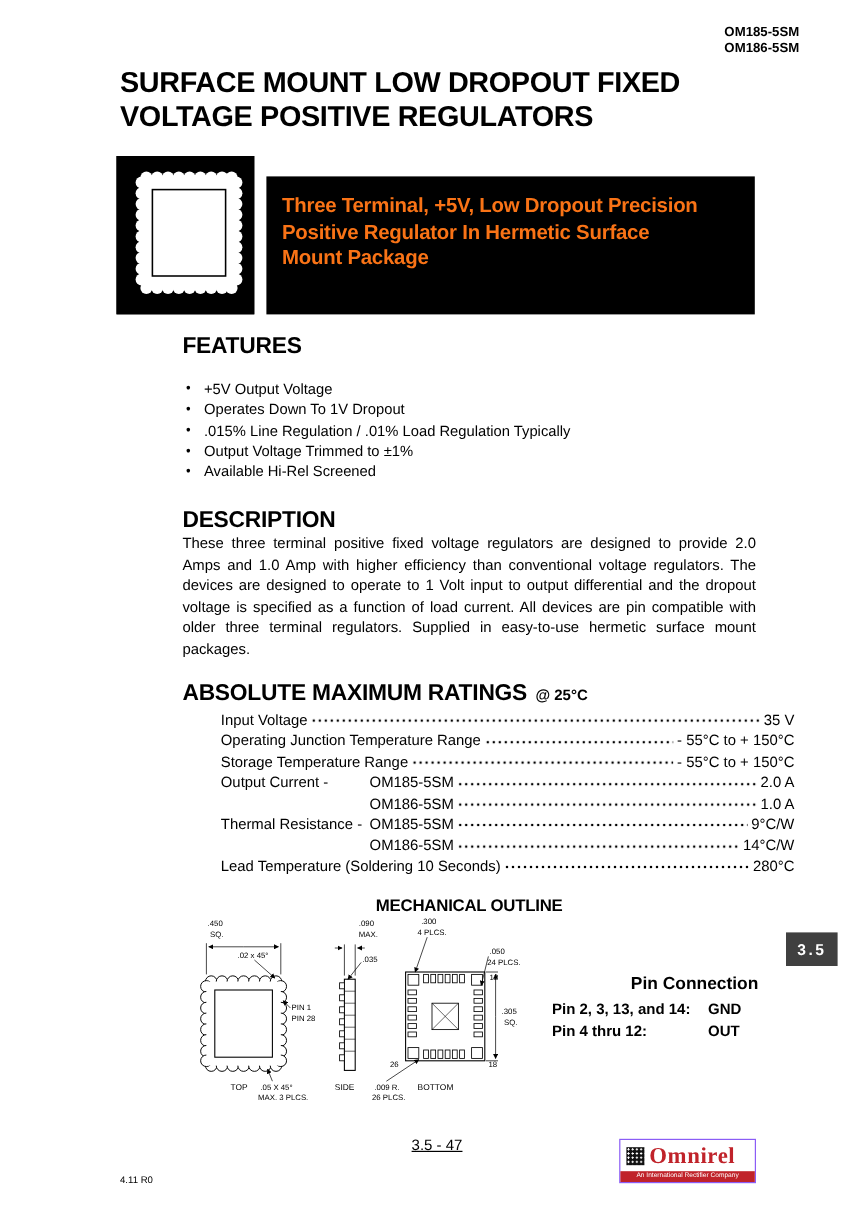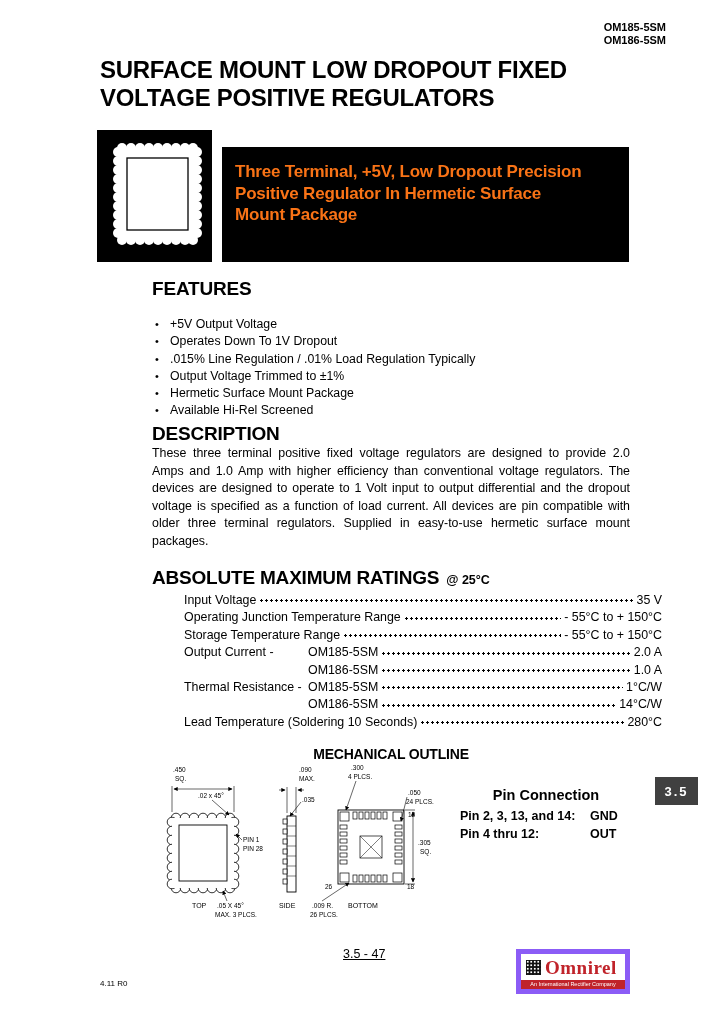--- a/index.html
+++ b/index.html
@@ -34,32 +34,32 @@
             background-image:radial-gradient(circle, #000 1.05px, transparent 1.35px);
             background-size:5px 5px; background-repeat:repeat-x;
             background-position:0 calc(100% - 6px); }
   .rval { white-space:nowrap; }
 
   #mech-h { left:152px; top:746px; width:478px; text-align:center; font-size:14px; }
   .mech { left:0; top:760px; width:720px; height:195px; }
   .mech-svg { position:absolute; left:160px; top:0; }
 
   .pincon { position:absolute; left:460px; top:27px; width:172px; }
-  .pincon-title { font-size:14.5px; font-weight:bold; text-align:center; margin-bottom:4px; }
+  .pincon-title { font-size:14.5px; font-weight:bold; text-align:right; margin-bottom:4px;margin-top:25px; }
   .pinrow { display:flex; font-size:12.5px; font-weight:bold; line-height:18px; }
   .pinrow .pins { flex:1 1 auto; white-space:nowrap; }
   .pinrow .sig { flex:0 0 42px; text-align:left; }
 
   .stab { position:absolute; left:655px; top:17px; width:43px; height:28px; background:#404040; color:#fff;
           font-size:13px; font-weight:bold; display:flex; align-items:center; justify-content:center; letter-spacing:2px; }
 
   .rev { left:100px; top:979px; font-size:8px; }
   .pageno { left:343px; top:947px; font-size:12.5px;text-decoration:underline; }
 
-  .logo { left:516px; top:949px; width:114px; border:5px solid #8b5cf6; background:#fff; }
+  .logo { left:516px; top:949px; width:114px; border:1px solid #8b5cf6; background:#fff; }
   .logo-top { display:flex; align-items:center; gap:4px; padding:3px 5px; height:26px; }
   .logo-grid { width:15px; height:15px; background-color:#111;
                background-image:radial-gradient(circle, #fff 0.8px, transparent 1px);
                background-size:3.5px 3.5px; }
   .logo-text { color:var(--brand_red, #c0232a); font-family:"Liberation Serif", serif;
                font-weight:bold; font-size:19px; line-height:1; letter-spacing:0.5px; }
   .logo-bar { background:var(--brand_red, #c0232a); color:#fff; font-size:5.5px; text-align:center;
               height:9px; line-height:9px; overflow:hidden; white-space:nowrap; }
 
   text { font-family:"Liberation Sans", sans-serif; }
@@ -141,23 +141,20 @@
     <div class="feat">
         <span>Operates Down To 1V Dropout</span>
       </div>
     <div class="feat">
         <span>.015% Line Regulation / .01% Load Regulation Typically</span>
       </div>
     <div class="feat">
         <span>Output Voltage Trimmed to ±1%</span>
       </div>
     <div class="feat">
-        <span>Hermetic Surface Mount Package</span>
-      </div>
-    <div class="feat">
         <span>Available Hi-Rel Screened</span>
       </div>
   </div>
 
   <div class="abs h2" id="description-h">DESCRIPTION</div>
   <div class="abs desc-body">These three terminal positive fixed voltage regulators are designed to provide 2.0 Amps and 1.0 Amp with higher efficiency than conventional voltage regulators.  The devices are designed to operate to 1 Volt input to output differential and the dropout voltage is specified as a function of load current.  All devices are pin compatible with older three terminal regulators.  Supplied in easy-to-use hermetic surface mount packages.</div>
 
   <div class="abs h2" id="ratings-h">
     <span>ABSOLUTE MAXIMUM RATINGS</span><span class="suffix">@ 25°C</span>
   </div>
@@ -186,21 +183,21 @@
     <div class="rrow">
       <span class="rc1"></span>
         <span>OM186-5SM</span>
         <span class="leader"></span>
         <span class="rval">1.0 A</span>
     </div>
     <div class="rrow">
       <span class="rc1">Thermal Resistance -</span>
         <span>OM185-5SM</span>
         <span class="leader"></span>
-        <span class="rval">1°C/W</span>
+        <span class="rval">9°C/W</span>
     </div>
     <div class="rrow">
       <span class="rc1"></span>
         <span>OM186-5SM</span>
         <span class="leader"></span>
         <span class="rval">14°C/W</span>
     </div>
     <div class="rrow">
       <span>Lead Temperature (Soldering 10 Seconds)</span>
         <span class="leader"></span>

